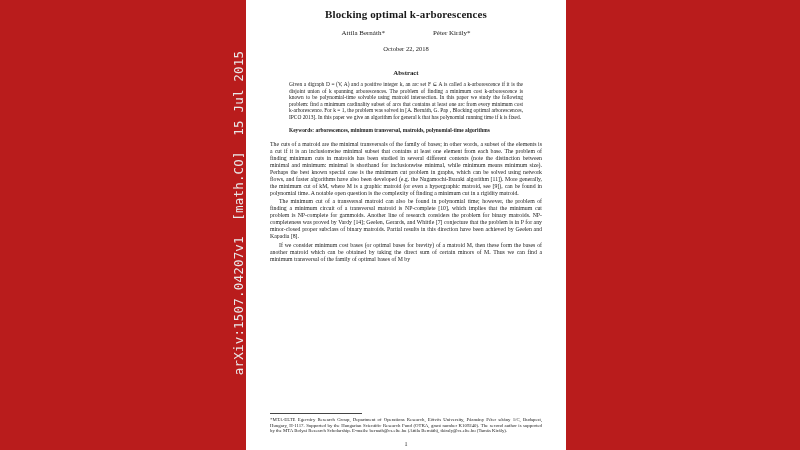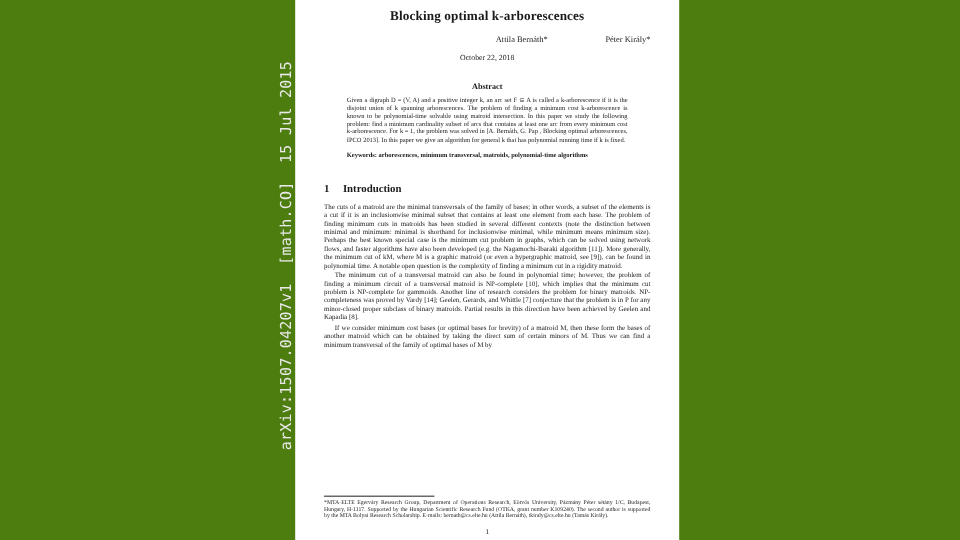--- a/index.html
+++ b/index.html
@@ -3,21 +3,21 @@
 <meta charset="utf-8">
 <style>
   html, body { margin: 0; padding: 0; }
   body {
     width: 800px; height: 450px;
     background: #000;
     overflow: hidden;
     position: relative;
     font-family: "Liberation Serif", serif;
   }
-  .screen { position: absolute; inset: 0; width: 800px; height: 450px; background: #4d7c0f; }
+  .screen { position: absolute; inset: 0; width: 800px; height: 450px; background: #b91c1c; }
 
   
   .watermark {
     position: absolute;
     left: 238px; top: 213px;
     transform: translate(-50%, -50%) rotate(-90deg);
     transform-origin: center center;
     white-space: pre;
     color: #e9e9e9;
     font-family: "DejaVu Sans Mono", monospace;
@@ -42,21 +42,21 @@
 
   .title {
     text-align: center;
     font-size: 11px;
     font-weight: bold;
     margin-top: 2px;
     letter-spacing: 0.1px;
   }
   .authors {
     display: flex;
-    justify-content: flex-end;
+    justify-content: center;
     gap: 48px;
     font-size: 7px;
     margin-top: 9px;
   }
   .date {
     text-align: center;
     font-size: 6.5px;
     margin-top: 8px;
   }
 
@@ -142,24 +142,20 @@
 
       <div class="abstract-heading">Abstract</div>
 
       <div class="abstract-block">Given a digraph D = (V, A) and a positive integer k, an arc set F ⊆ A is called a k-arborescence if it is the disjoint union of k spanning arborescences. The problem of finding a minimum cost k-arborescence is known to be polynomial-time solvable using matroid intersection. In this paper we study the following problem: find a minimum cardinality subset of arcs that contains at least one arc from every minimum cost k-arborescence. For k = 1, the problem was solved in [A. Bernáth, G. Pap , Blocking optimal arborescences, IPCO 2013]. In this paper we give an algorithm for general k that has polynomial running time if k is fixed.</div>
 
       <div class="keywords">
         <span>Keywords:</span>
         <span>arborescences, minimum transversal, matroids, polynomial-time algorithms</span>
       </div>
 
-      <div class="section-heading">
-        <span class="sec-num">1</span>
-        <span>Introduction</span>
-      </div>
 
       <div class="para first">The cuts of a matroid are the minimal transversals of the family of bases; in other words, a subset of the elements is a cut if it is an inclusionwise minimal subset that contains at least one element from each base. The problem of finding minimum cuts in matroids has been studied in several different contexts (note the distinction between minimal and minimum: minimal is shorthand for inclusionwise minimal, while minimum means minimum size). Perhaps the best known special case is the minimum cut problem in graphs, which can be solved using network flows, and faster algorithms have also been developed (e.g. the Nagamochi-Ibaraki algorithm [11]). More generally, the minimum cut of kM, where M is a graphic matroid (or even a hypergraphic matroid, see [9]), can be found in polynomial time. A notable open question is the complexity of finding a minimum cut in a rigidity matroid.</div>
 
       <div class="para indented">The minimum cut of a transversal matroid can also be found in polynomial time; however, the problem of finding a minimum circuit of a transversal matroid is NP-complete [10], which implies that the minimum cut problem is NP-complete for gammoids. Another line of research considers the problem for binary matroids. NP-completeness was proved by Vardy [14]; Geelen, Gerards, and Whittle [7] conjecture that the problem is in P for any minor-closed proper subclass of binary matroids. Partial results in this direction have been achieved by Geelen and Kapadia [8].</div>
 
       <div class="para indented">If we consider minimum cost bases (or optimal bases for brevity) of a matroid M, then these form the bases of another matroid which can be obtained by taking the direct sum of certain minors of M. Thus we can find a minimum transversal of the family of optimal bases of M by</div>
 
       <div class="footnote-area">
         <div class="footnote-rule"></div>
         <div class="footnote">*MTA-ELTE Egerváry Research Group, Department of Operations Research, Eötvös University, Pázmány Péter sétány 1/C, Budapest, Hungary, H-1117. Supported by the Hungarian Scientific Research Fund (OTKA, grant number K109240). The second author is supported by the MTA Bolyai Research Scholarship. E-mails: bernath@cs.elte.hu (Attila Bernáth), tkiraly@cs.elte.hu (Tamás Király).</div>

